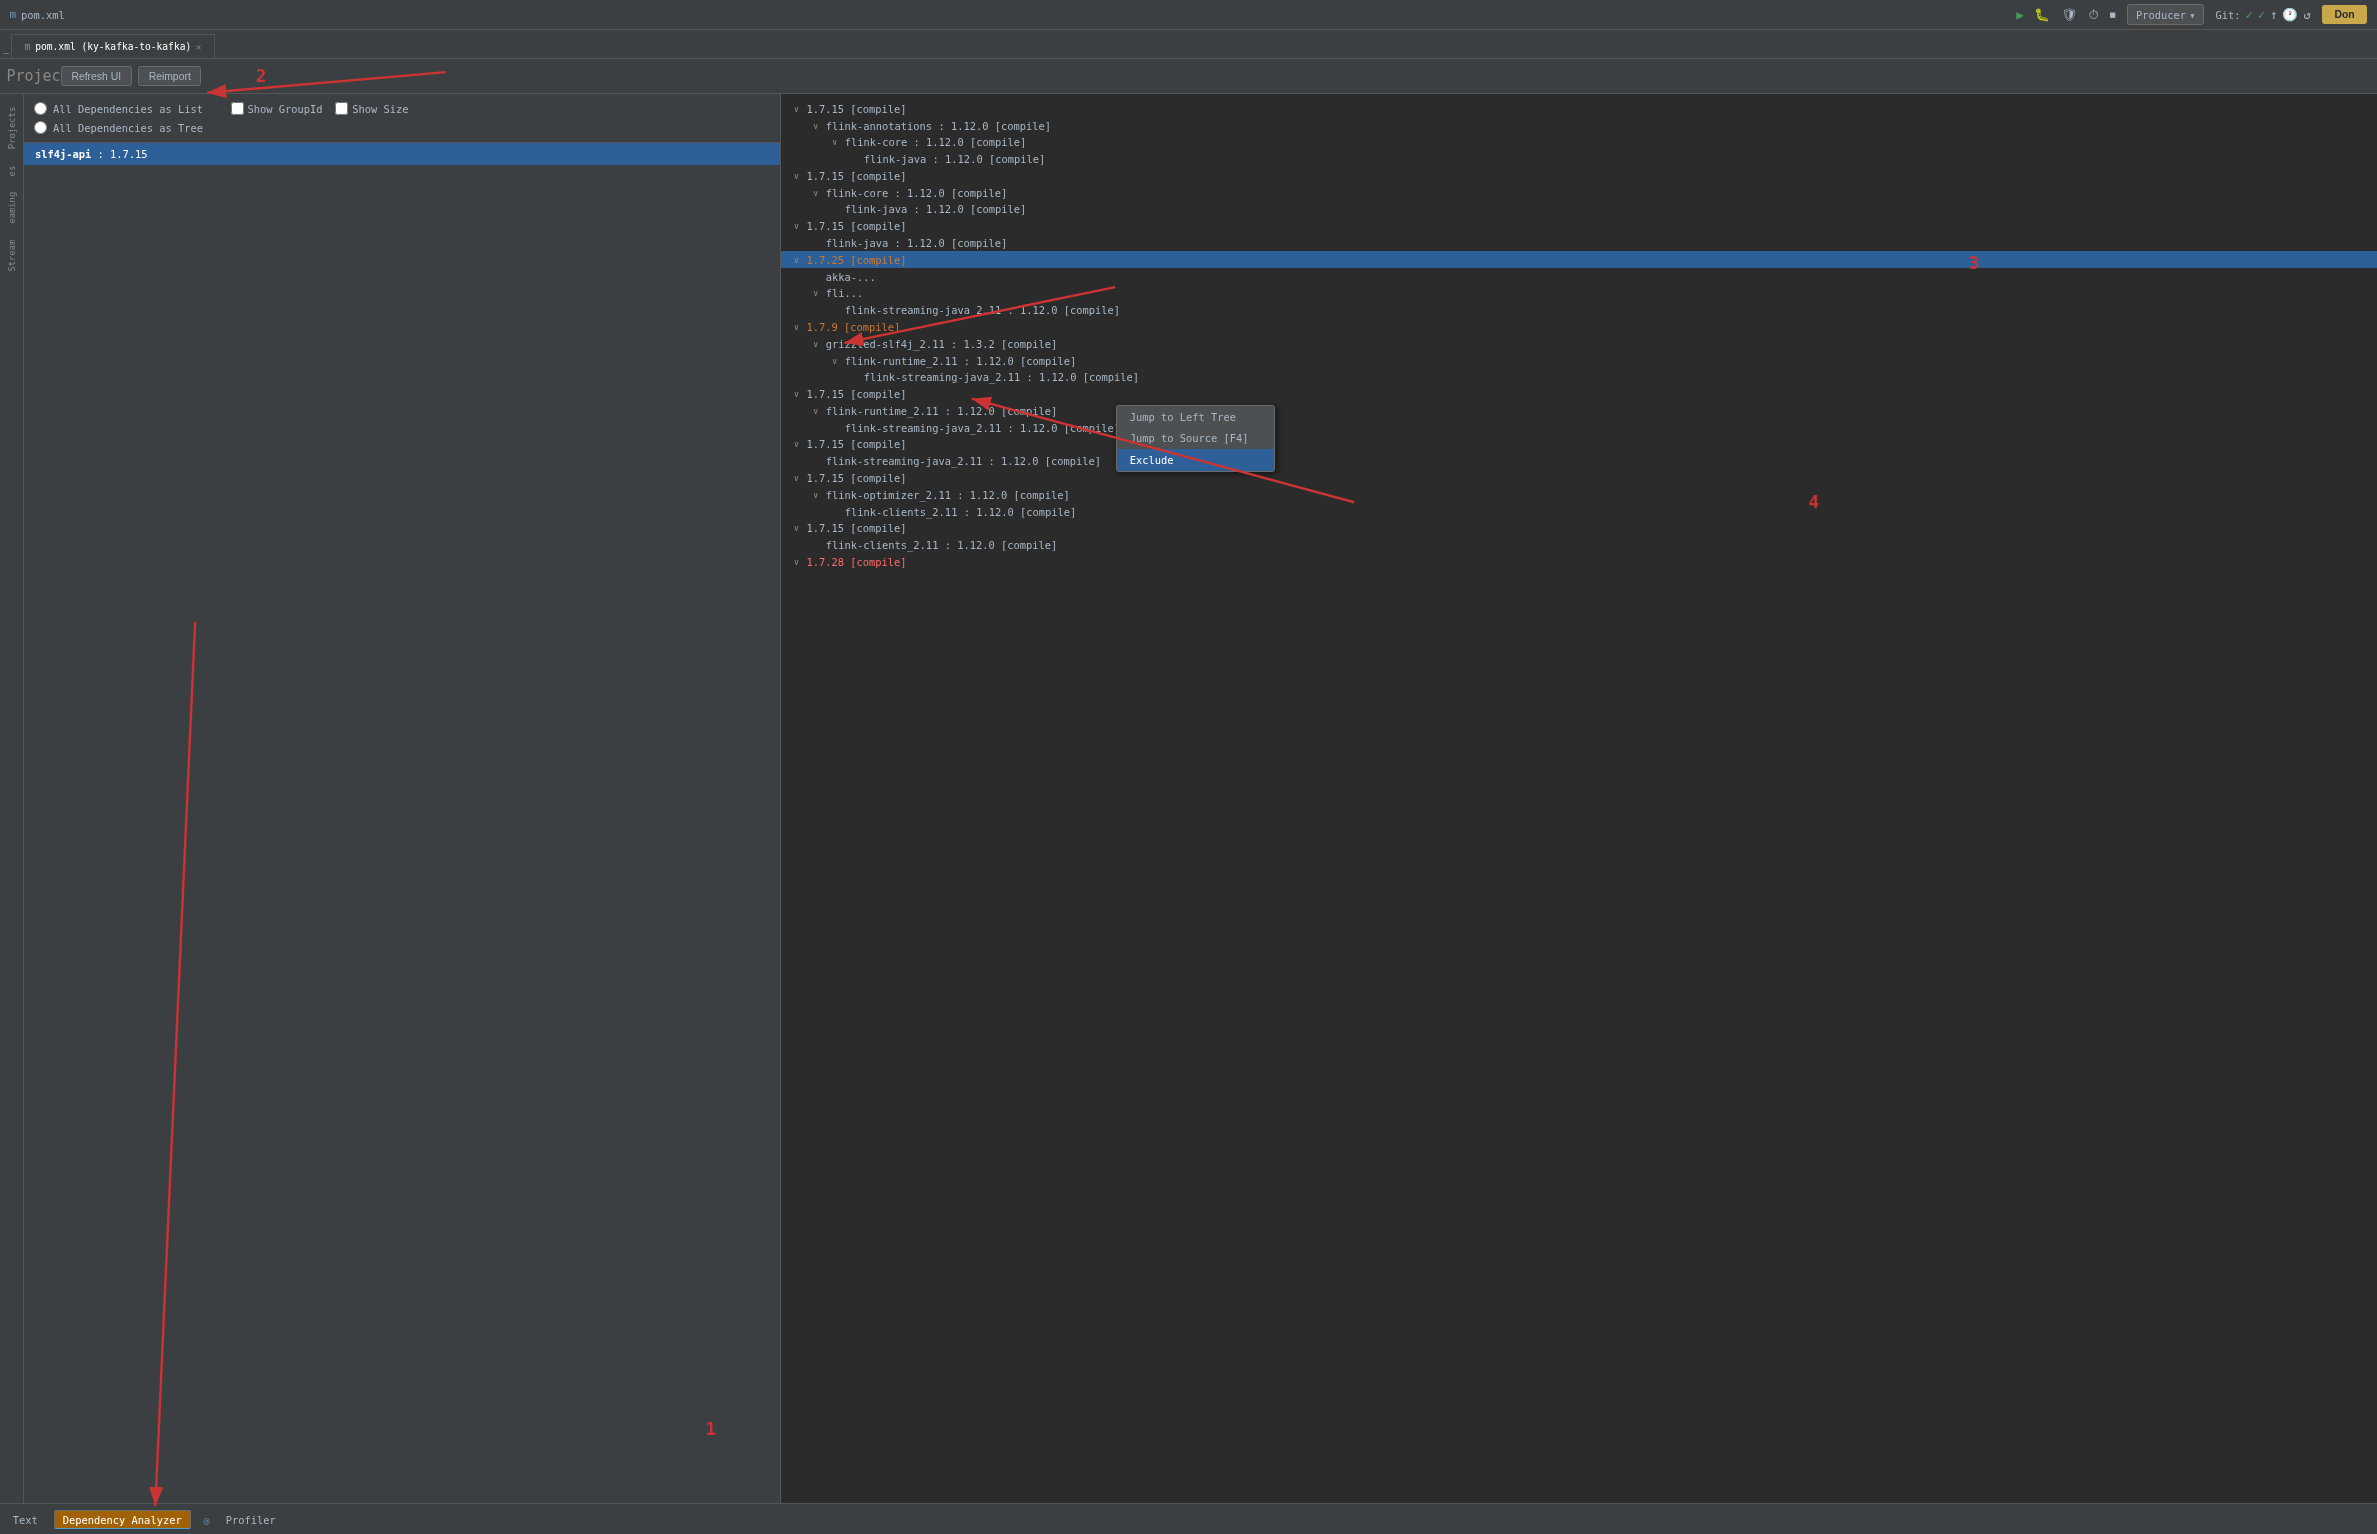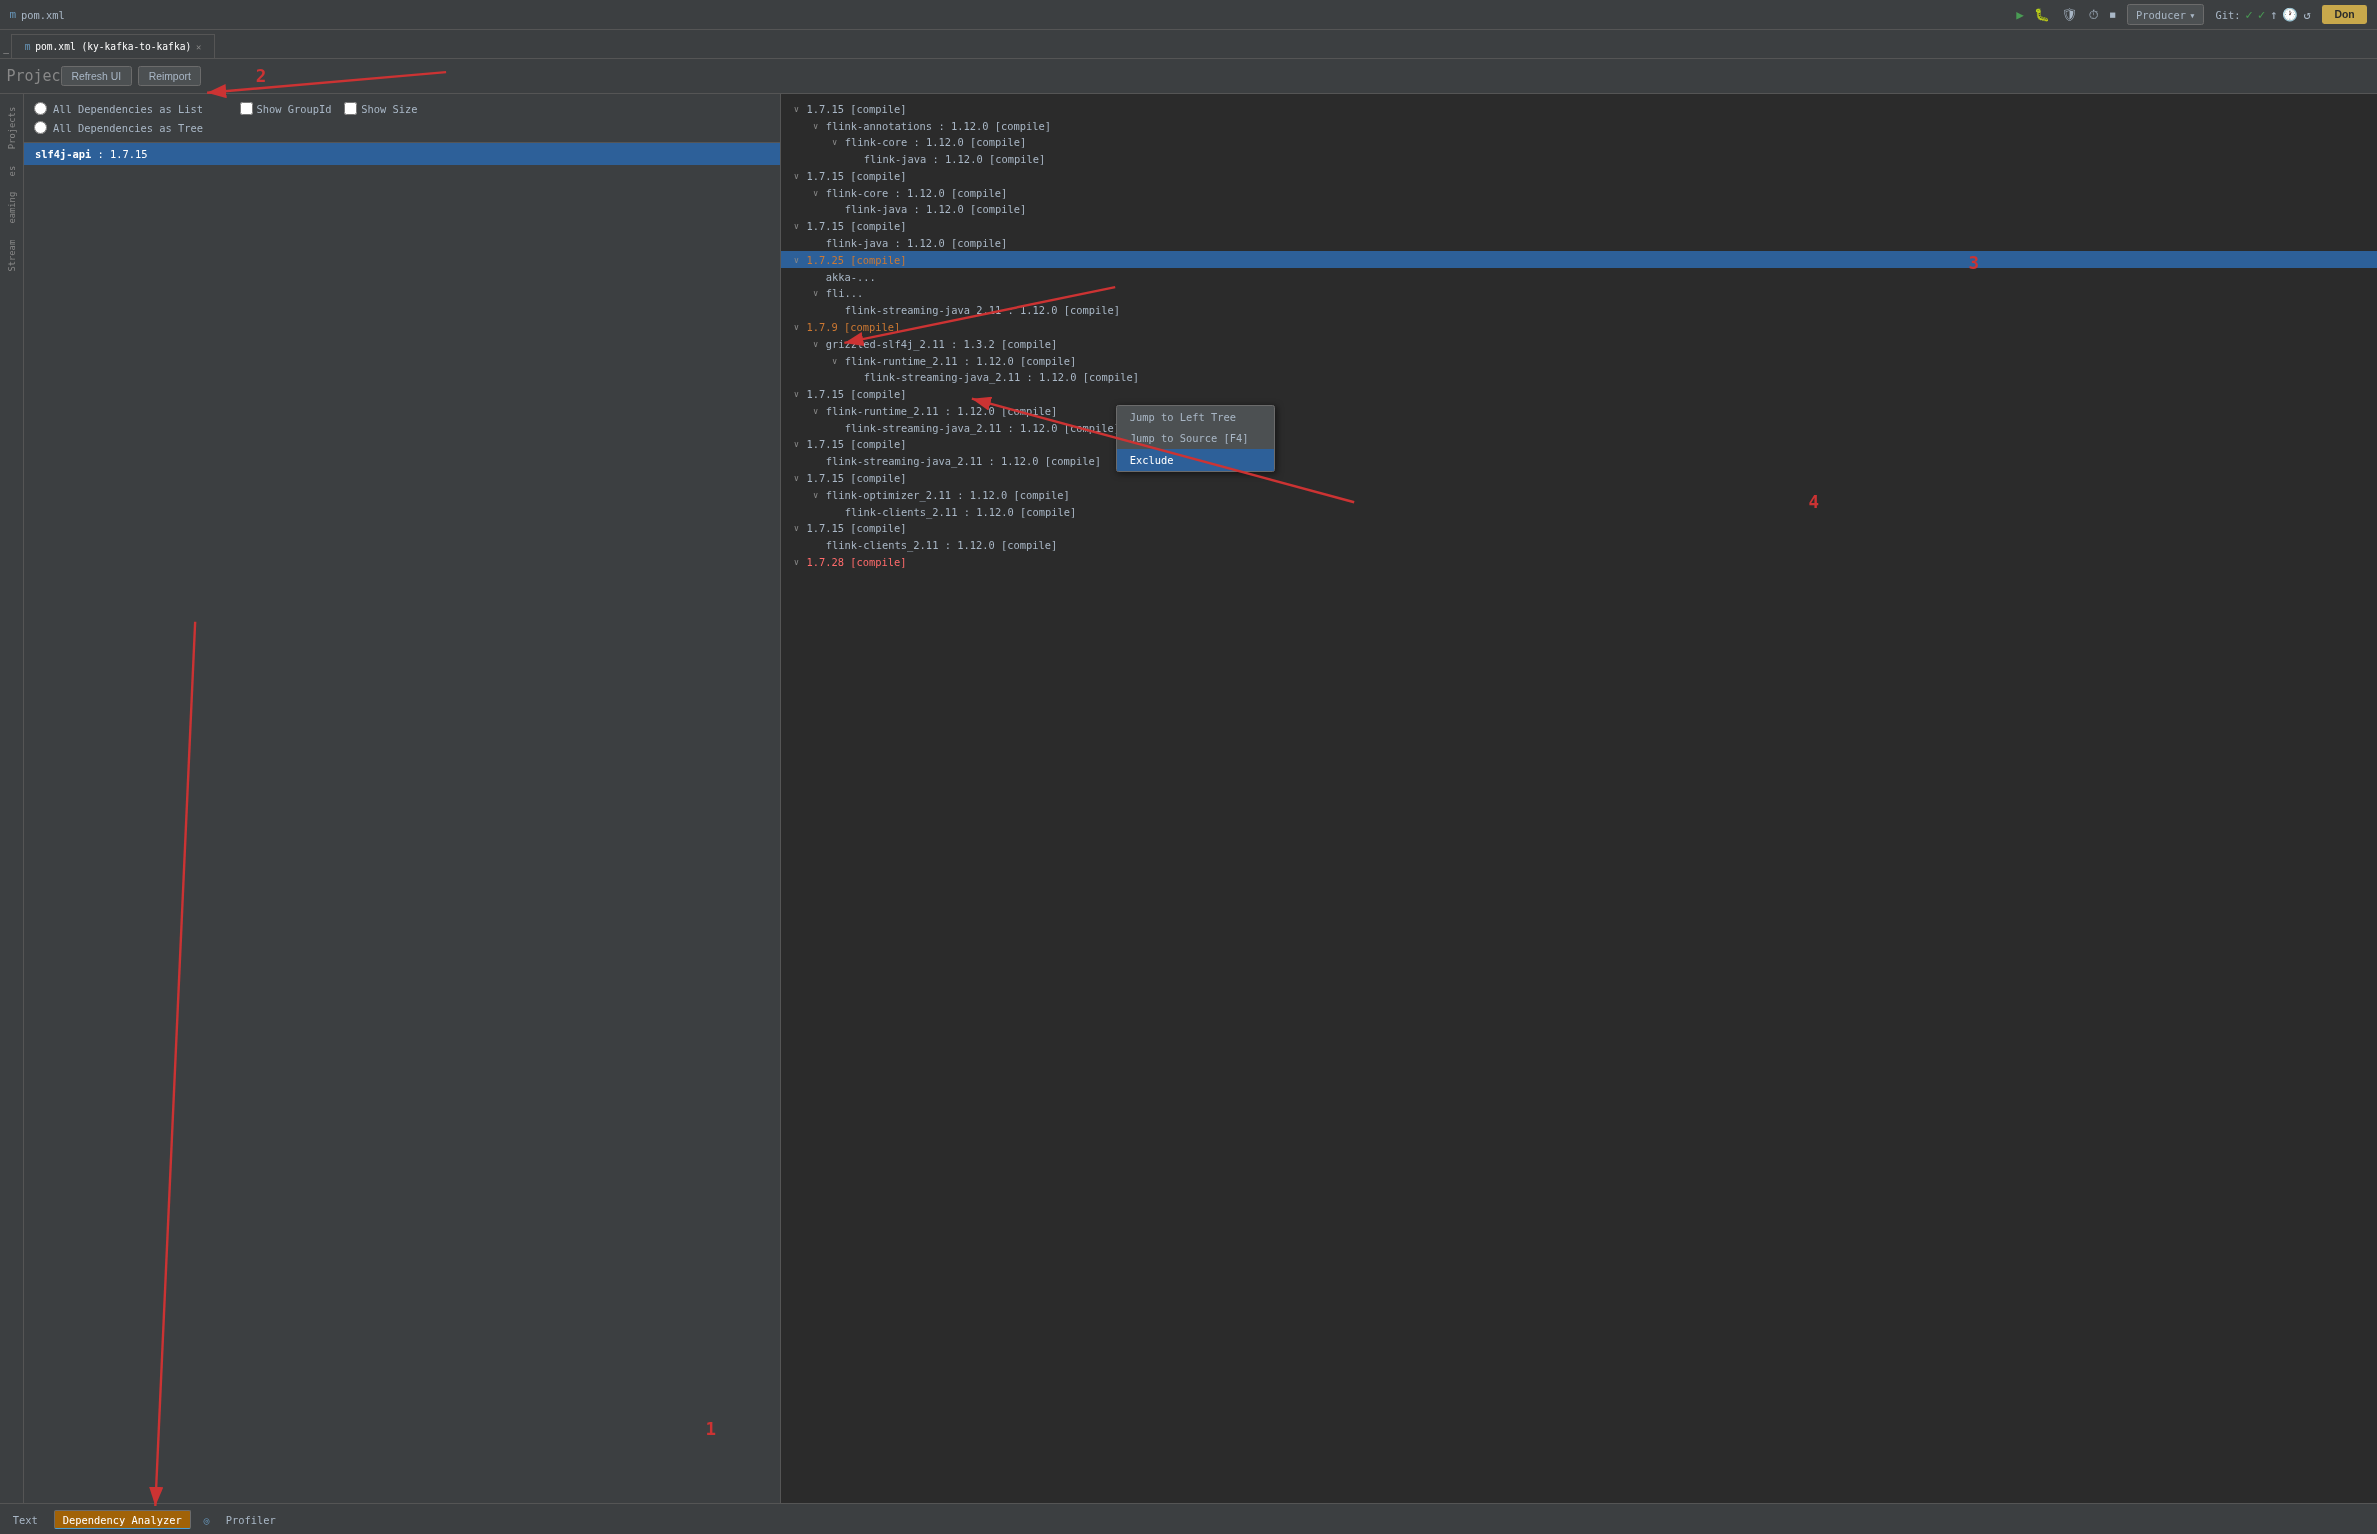--- a/index.html
+++ b/index.html
@@ -424,21 +424,21 @@
   </div>
 
   <div class="left-panel">
 
     <div class="options-bar">
 
 
       <div class="radio-row">
         <input type="radio" class="radio-input" name="dep-view" style="">
         <label class="radio-label">All Dependencies as List</label>
-        <div class="checkbox-row" style="margin-left: 30px;">
+        <div class="checkbox-row" style="margin-left: 21px;">
           <label class="checkbox-label">
             <input type="checkbox" style="">
             <span>Show GroupId</span>
           </label>
           <label class="checkbox-label">
             <input type="checkbox" style="">
             <span>Show Size</span>
           </label>
         </div>
       </div>

